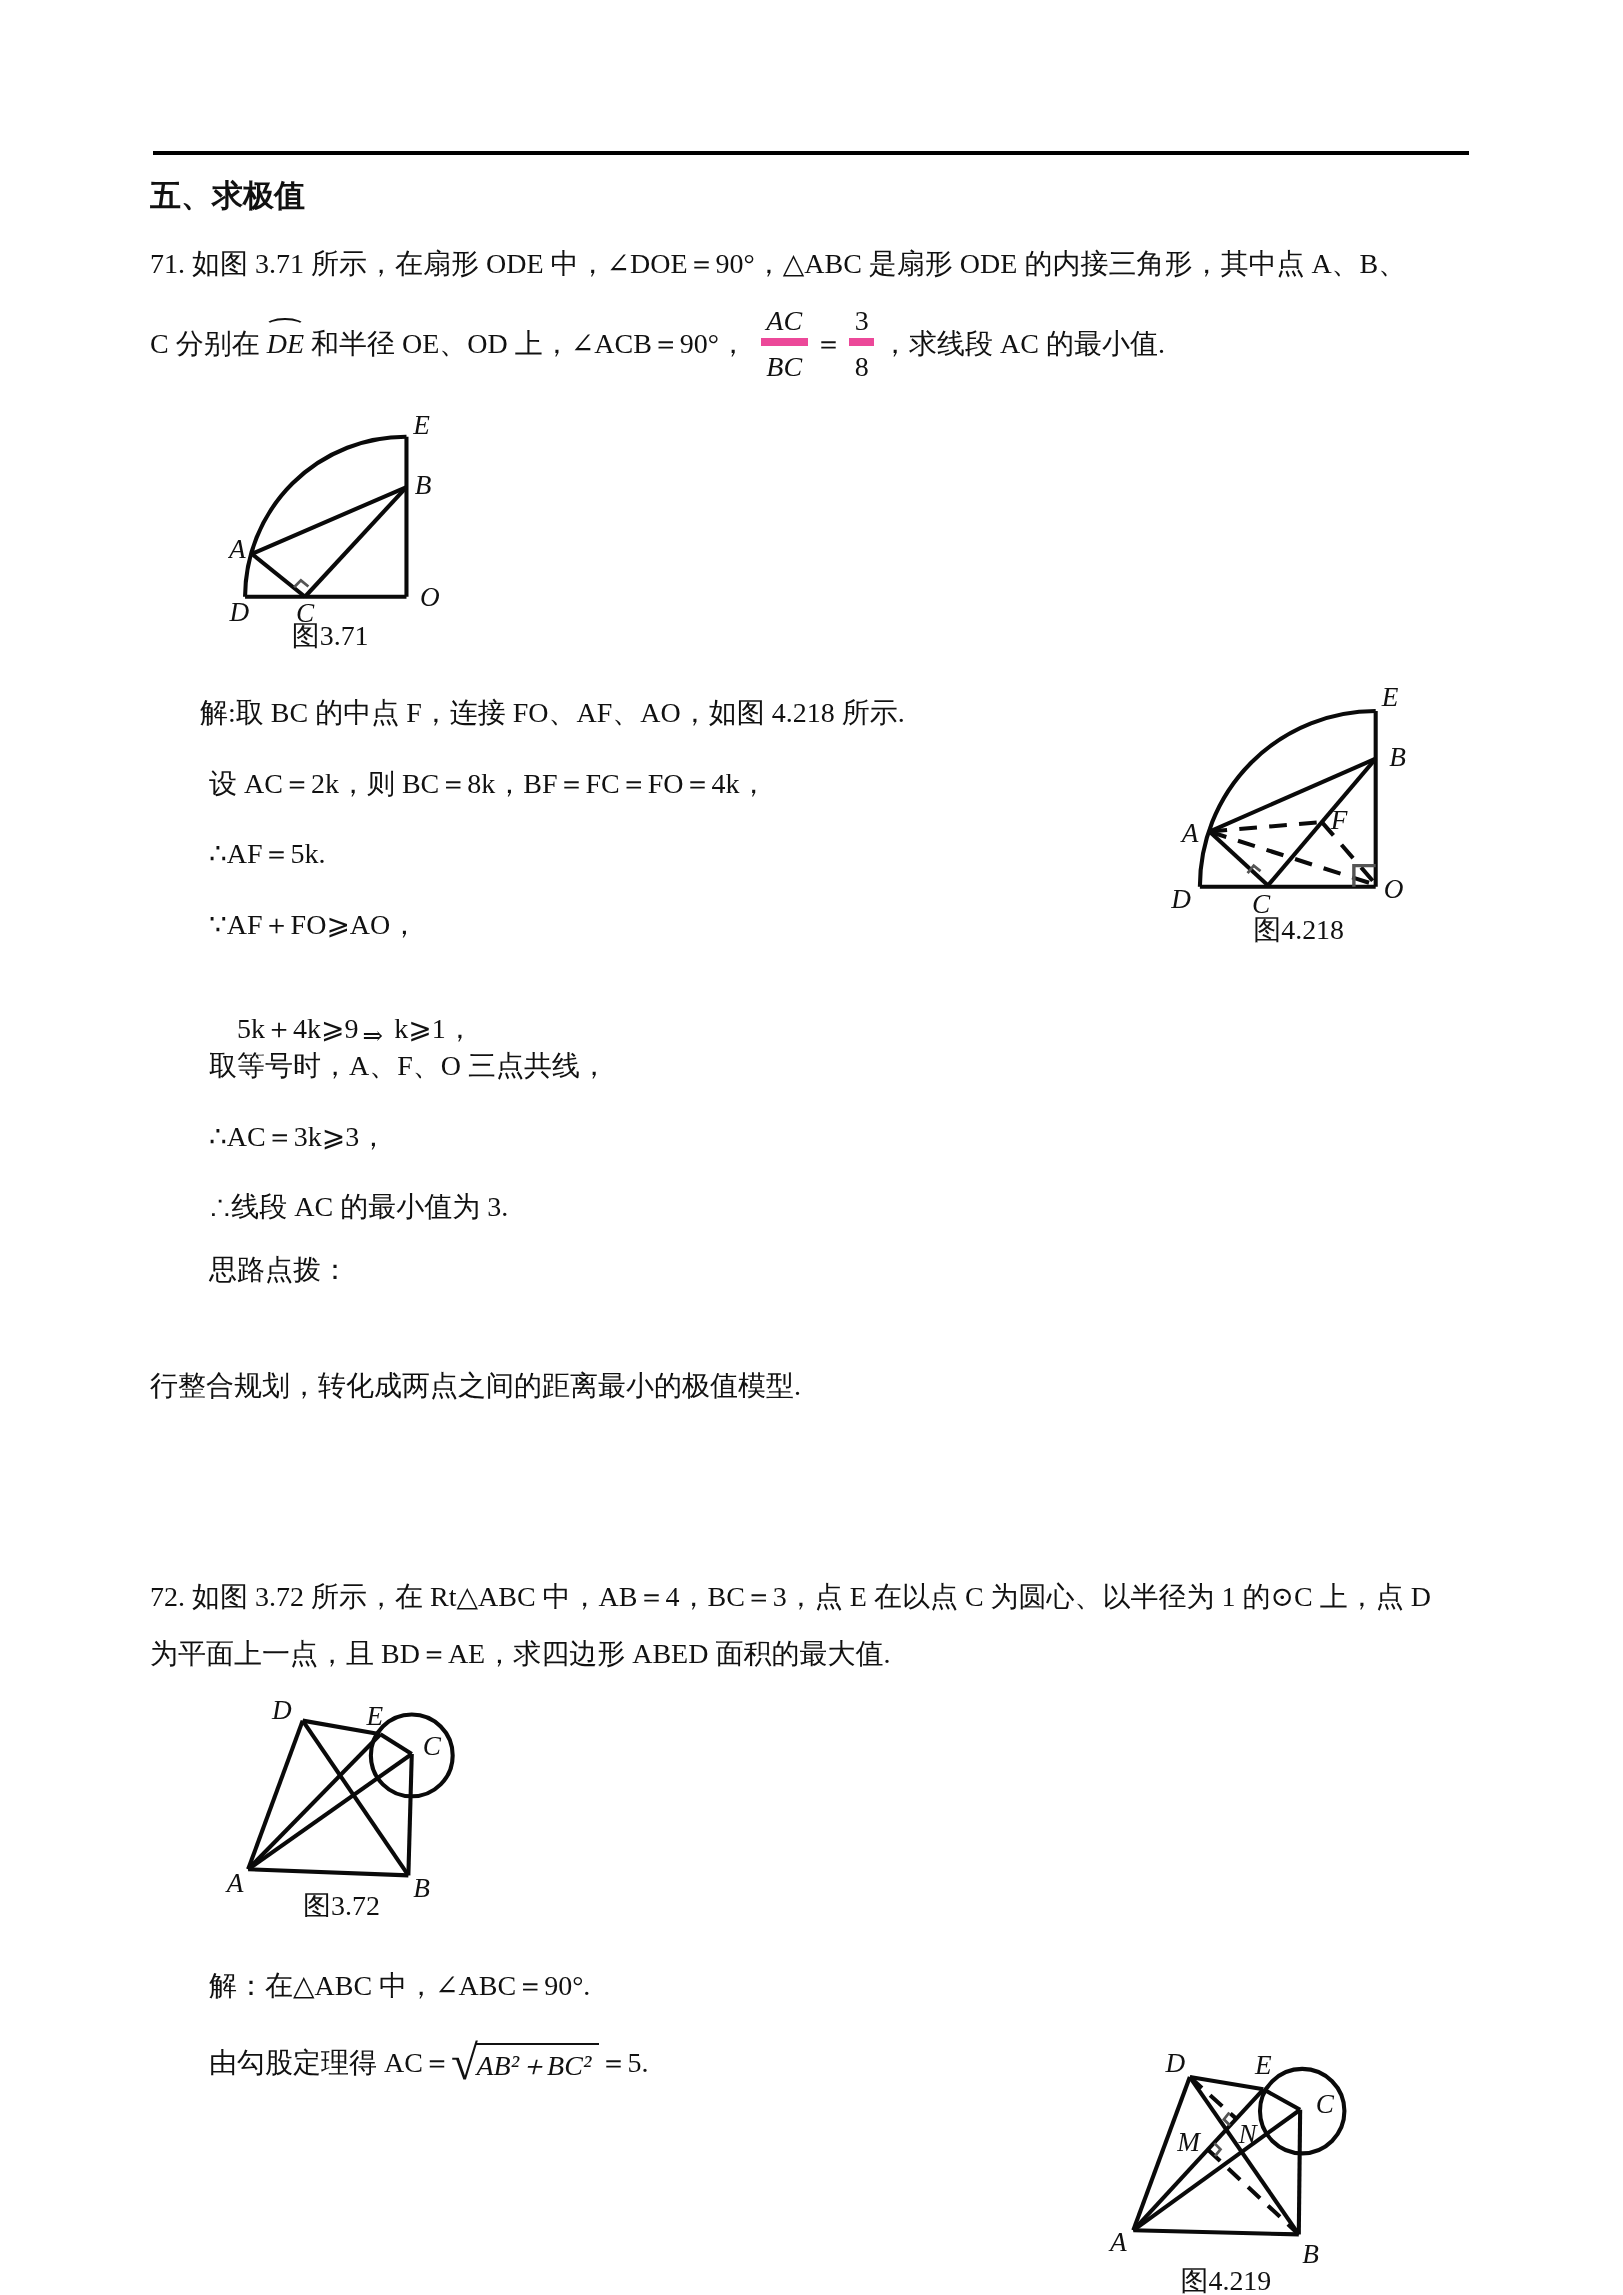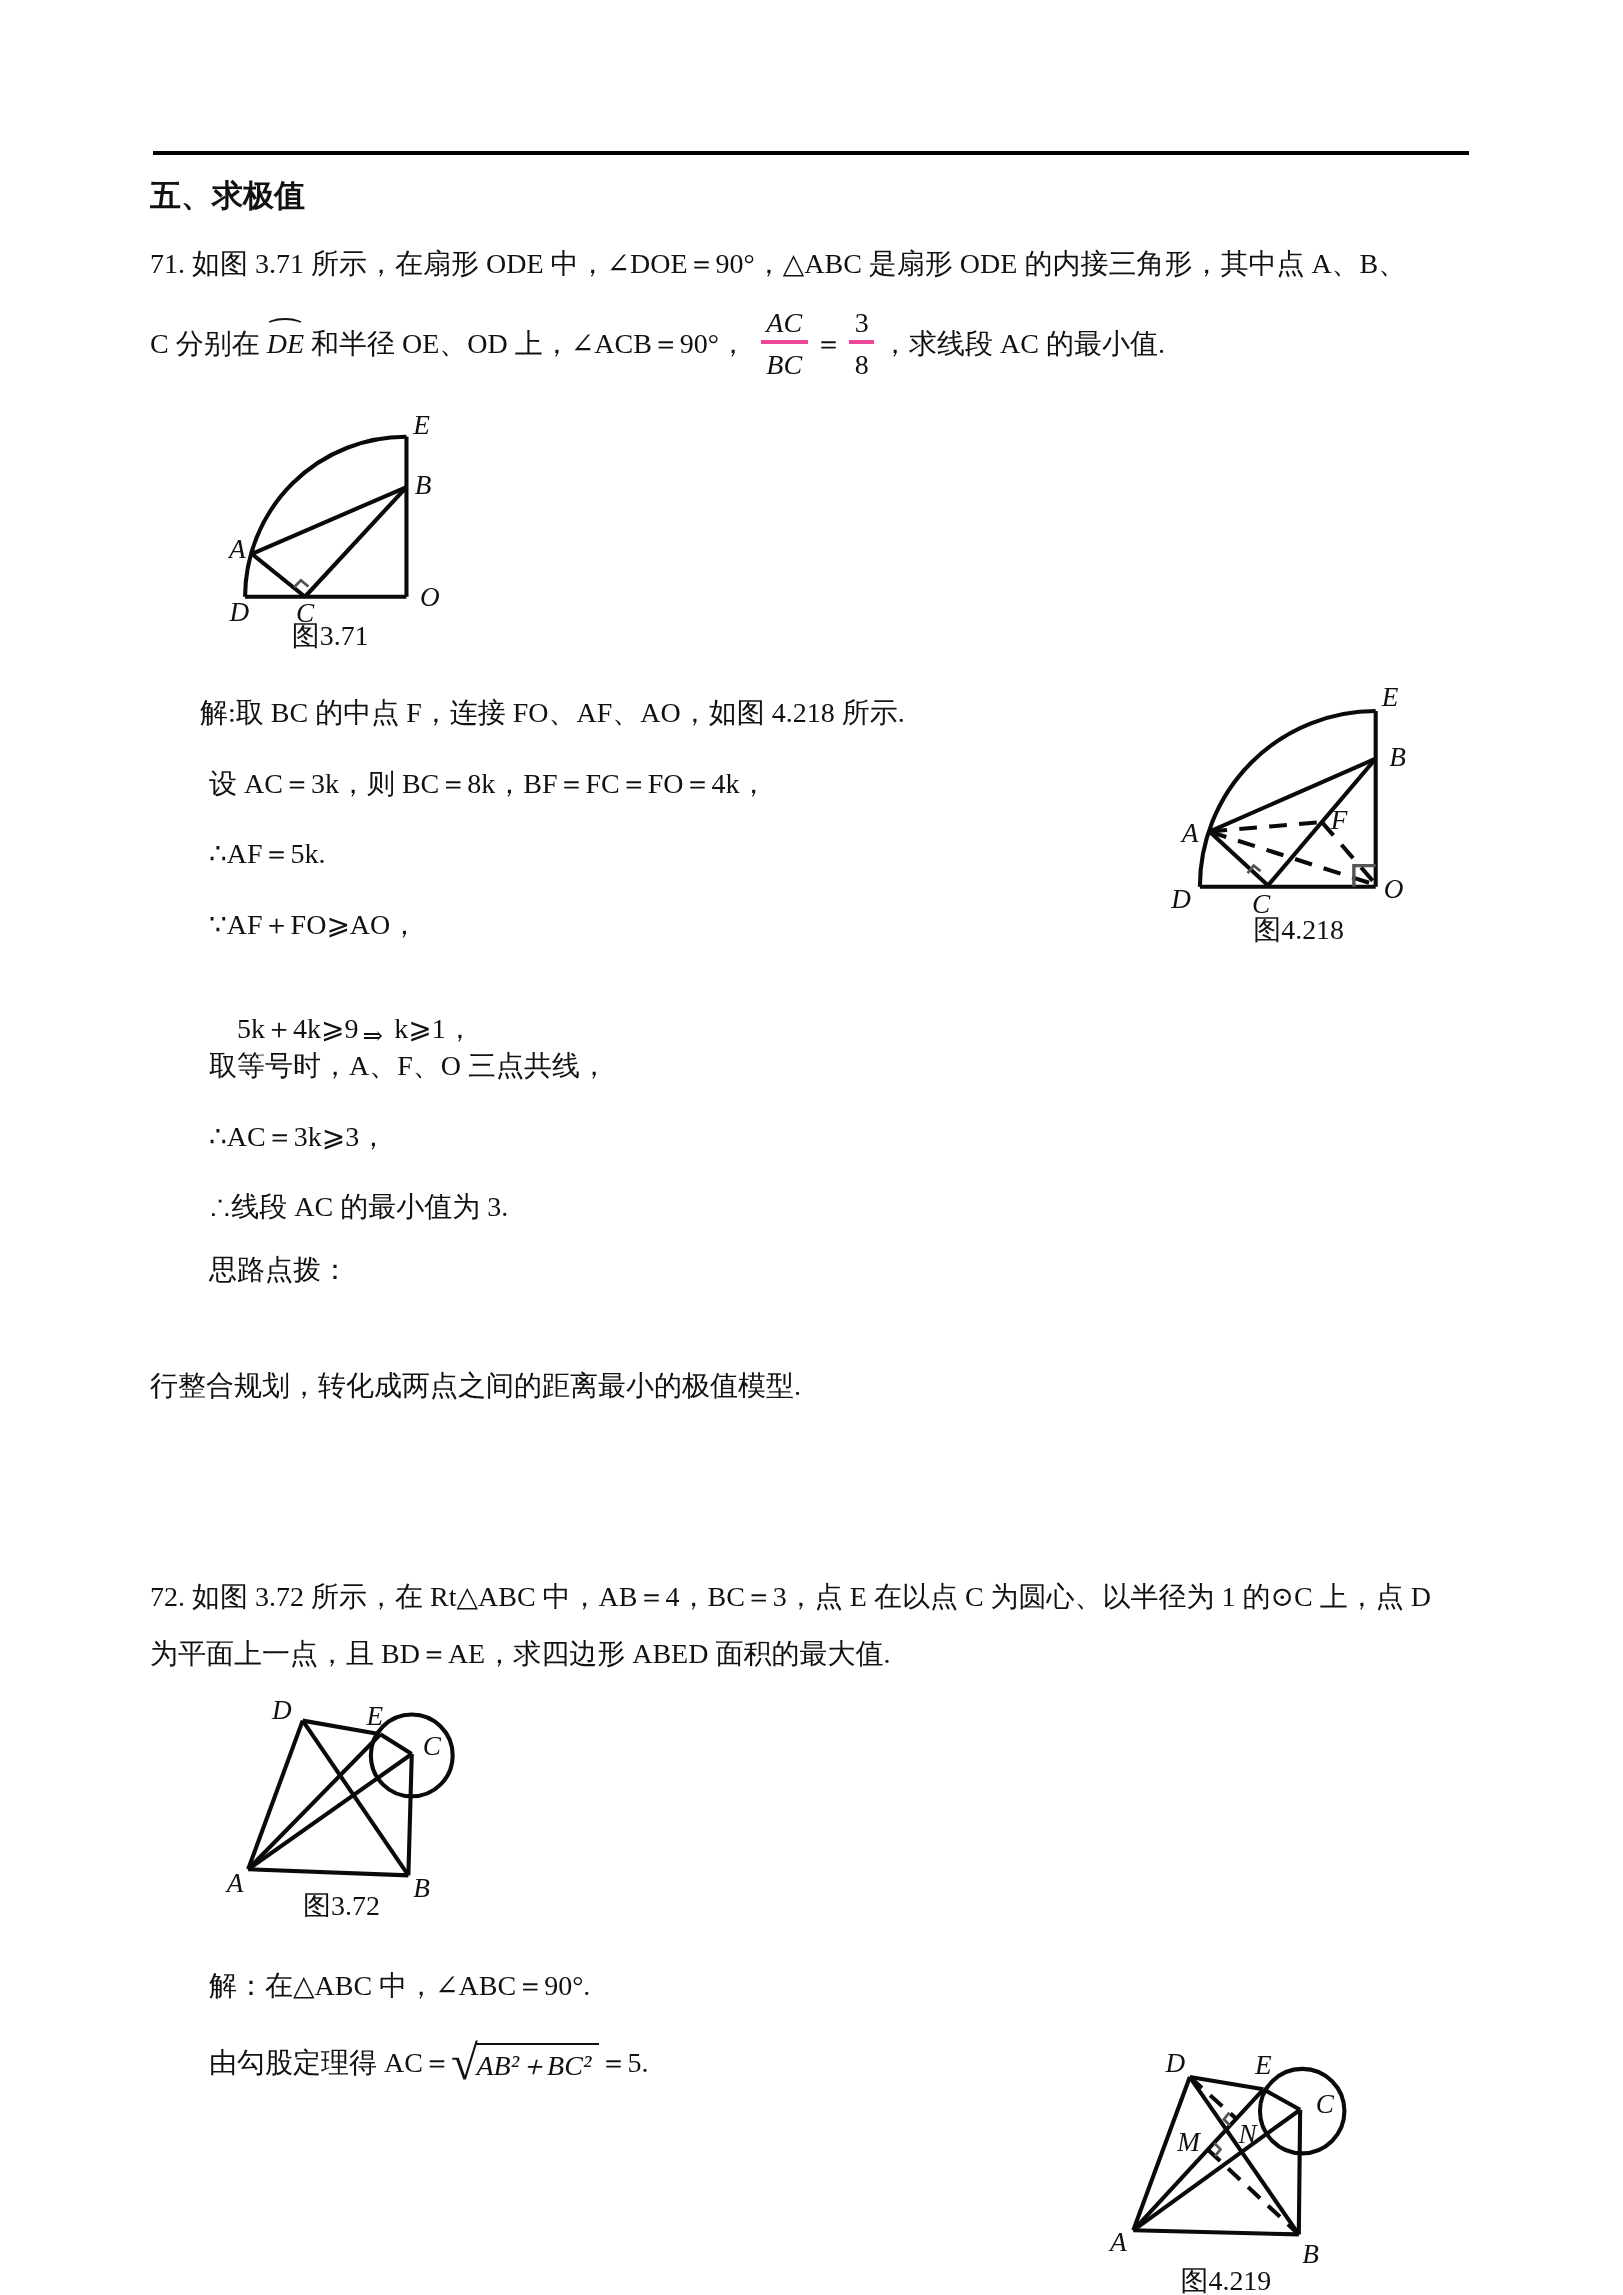--- a/index.html
+++ b/index.html
@@ -7,21 +7,21 @@
     position:relative; width:1573px; height:2295px; background:#ffffff;
     font-family:"Liberation Serif","DejaVu Serif",serif; color:#111;
     overflow:hidden;
   }
   .rule { position:absolute; background:#000; }
   .line { position:absolute; white-space:pre; font-size:28px; line-height:33px; }
   .h1 { font-size:31px; font-weight:bold; }
   .pline { display:flex; align-items:center; }
   .pline > span { white-space:pre; }
   .frac { display:inline-flex; flex-direction:column; align-items:center; margin:0 6.8px; font-style:italic; }
-  .frac .num { display:block; border-bottom:4px solid #ec4899; padding:0 5.5px 1.4px 5.5px; }
+  .frac .num { display:block; border-bottom:8px solid #ec4899; padding:0 5.5px 1.4px 5.5px; }
   .frac .den { display:block; padding-top:4px; }
   .frac.small { font-style:normal; }
   .arc-hat { position:relative; font-style:italic; display:inline-block; }
   .arc-hat::before {
     content:""; position:absolute; left:-1.4px; right:-1.4px; top:-9.5px; height:12.3px;
     border:2px solid transparent; border-top:2px solid #111; border-radius:50% 50% 0 0;
   }
   .arrow-low { position:relative; top:6.1px; font-size:24.5px; margin:0 4.1px; }
   .sqrt-wrap { display:inline-flex; align-items:flex-start; }
   .radical-sign { font-size:49px; line-height:40px; font-weight:normal; }
@@ -87,21 +87,21 @@
     <text x="338" y="132">B</text>
     <text x="58" y="244" text-anchor="end">A</text>
     <text x="252" y="224">F</text>
     <text x="18" y="340">D</text>
     <text x="150" y="348" text-anchor="middle">C</text>
     <text x="330" y="326">O</text>
     <text class="cjk" x="205" y="386" text-anchor="middle">图4.218</text>
   </svg>
 
   <div class="line" style="left:200px; top:696px;text-align:center;">解:取 BC 的中点 F，连接 FO、AF、AO，如图 4.218 所示.</div>
-  <div class="line" style="left:209px; top:767px;">设 AC＝3k，则 BC＝8k，BF＝FC＝FO＝4k，</div>
+  <div class="line" style="left:209px; top:767px;">设 AC＝2k，则 BC＝8k，BF＝FC＝FO＝4k，</div>
   <div class="line" style="left:209px; top:837px;">∴AF＝5k.</div>
   <div class="line" style="left:209px; top:908px;">∵AF＋FO⩾AO，</div>
   <div class="line" style="left:209px; top:979px;">
     <span>5k＋4k⩾9</span><span class="arrow-low">⇒</span><span> k⩾1，</span>
   </div>
   <div class="line" style="left:209px; top:1049px;">取等号时，A、F、O 三点共线，</div>
   <div class="line" style="left:209px; top:1120px;">∴AC＝3k⩾3，</div>
   <div class="line" style="left:209px; top:1190px;">∴线段 AC 的最小值为 3.</div>
 
   <div class="line" style="left:209px; top:1253px;">思路点拨：</div>

